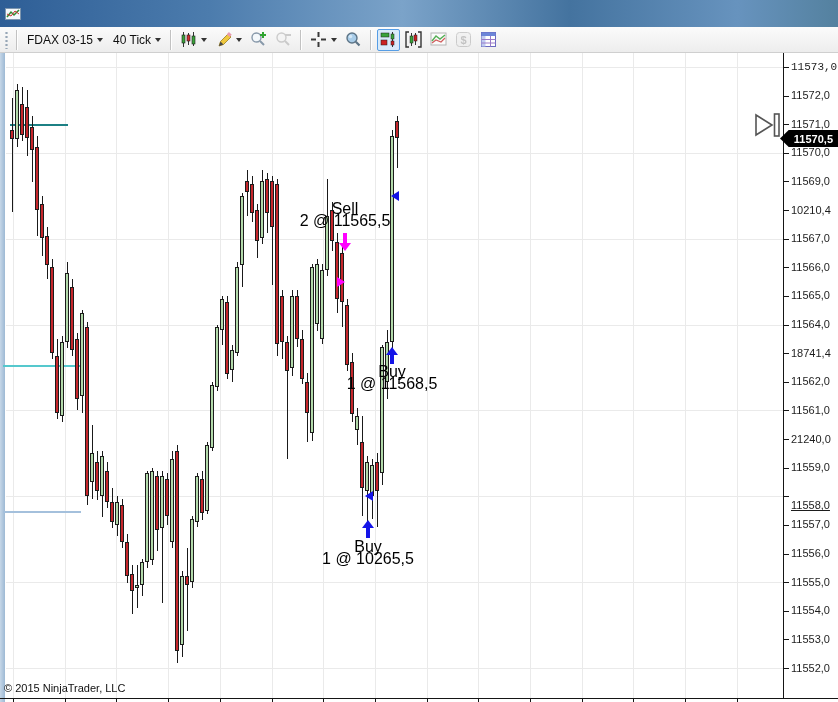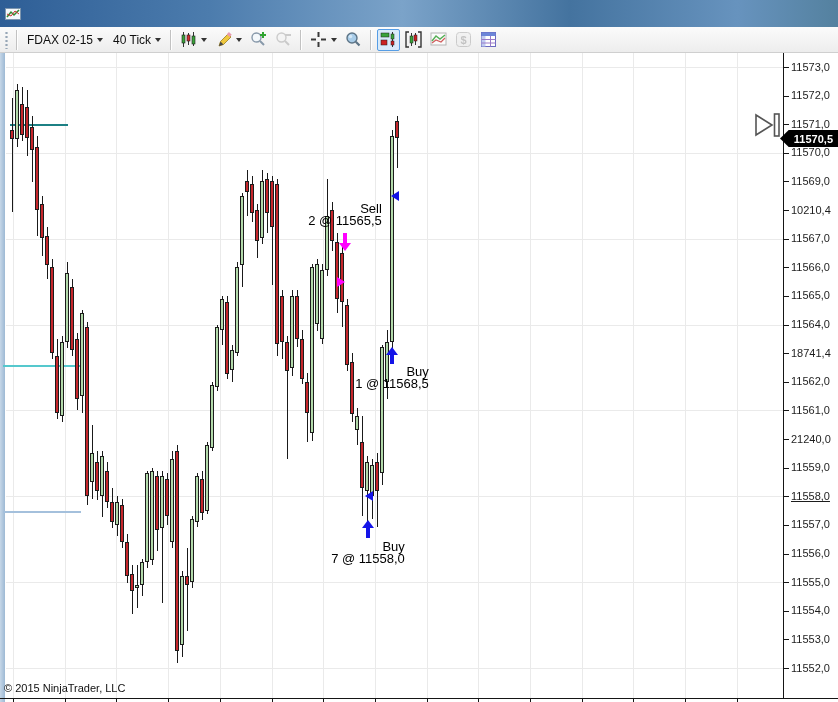--- a/index.html
+++ b/index.html
@@ -40,21 +40,21 @@
   .btick{position:absolute;top:646px;width:1px;height:3px;background:#151515}
   .axis-label{position:absolute;left:791px;font-size:11px;color:#1d1d1d}
   .support{position:absolute}
   .wick{position:absolute;width:1px;background:#1a1a1a}
   .cbody{position:absolute;width:4px;box-sizing:border-box;border:1px solid #1c1c1c}
   .badge{position:absolute;left:780px;width:58px;height:17px;background:#000;color:#fff;
     font-size:11px;font-weight:bold;display:flex;align-items:center;justify-content:flex-end;
     padding-right:5px;box-sizing:border-box;
     clip-path:polygon(0 50%,15% 0,100% 0,100% 100%,15% 100%)}
   .copyright{position:absolute;left:4px;top:629px;font-size:11px;color:#101010}
-  .marker-label{position:absolute;font-size:13px;color:#000;text-align:right;
+  .marker-label{position:absolute;font-size:16px;color:#000;text-align:center;
     transform:translateX(-50%);line-height:12px;white-space:nowrap}
   .marker-arrow{position:absolute}
   .entry-arrow{position:absolute;width:0;height:0}
   .replay{position:absolute;left:753px;top:58px}
 </style>
 </head>
 <body>
 
 <div class="titlebar">
   <svg class="app-icon" width="16" height="16" viewBox="0 0 16 16">
@@ -62,21 +62,21 @@
     <polyline points="2,11 6,6 9,9 14,4" fill="none" stroke="#2e8b2e" stroke-width="1.5"></polyline>
     <polyline points="2,8 6,10 10,5 14,8" fill="none" stroke="#cc3333" stroke-width="1"></polyline>
   </svg>
 </div>
 
 <div class="toolbar">
   <div class="grip"></div>
   <div class="sep"></div>
 
   <div class="tb-drop">
-    <span>FDAX 02-15</span>
+    <span>FDAX 03-15</span>
     <i class="dd"></i>
   </div>
   <div class="tb-drop">
     <span>40 Tick</span>
     <i class="dd"></i>
   </div>
 
   <div class="sep"></div>
 
   <button class="tb-btn">
@@ -405,33 +405,33 @@
         <div>Buy</div>
         <div>1 @ 11568,5</div>
       </div>
       <div class="entry-arrow" style="top: 438px; left: 365px; border-top: 5px solid transparent; border-bottom: 5px solid transparent; border-right: 8px solid rgb(20, 20, 232);"></div>
       <div class="marker-arrow" style="left: 362px; top: 467px;">
         <div style="width: 0px; height: 0px; border-left: 6px solid transparent; border-right: 6px solid transparent; margin: 0px auto; border-bottom: 8px solid rgb(20, 20, 232);"></div>
         <div style="width: 4px; margin: 0px auto; background: rgb(20, 20, 232); height: 10px;"></div>
       </div>
       <div class="marker-label" style="left: 368px; top: 488px;">
         <div>Buy</div>
-        <div>7 @ 11558,0</div>
+        <div>1 @ 10265,5</div>
       </div>
     </div>
 
   <svg class="replay" width="30" height="30" viewBox="0 0 30 30">
     <polygon points="3,4 19,14 3,24" fill="#ffffff" stroke="#555" stroke-width="1.6"></polygon>
     <rect x="21.5" y="3" width="4.5" height="22" fill="#ffffff" stroke="#555" stroke-width="1.6"></rect>
   </svg>
 
   <div class="axis-line"></div>
   <div id="axis-layer">
       <div class="tick" style="top: 14px;"></div>
-      <div class="axis-label" style="top: 8px;">11573,0</div>
+      <div class="axis-label" style="top: 8px; font-family: Liberation Mono, monospace;">11573,0</div>
       <div class="tick" style="top: 43px;"></div>
       <div class="axis-label" style="top: 36px;">11572,0</div>
       <div class="tick" style="top: 71px;"></div>
       <div class="axis-label" style="top: 65px;">11571,0</div>
       <div class="tick" style="top: 100px;"></div>
       <div class="axis-label" style="top: 93px;">11570,0</div>
       <div class="tick" style="top: 128px;"></div>
       <div class="axis-label" style="top: 122px;">11569,0</div>
       <div class="tick" style="top: 157px;"></div>
       <div class="axis-label" style="top: 151px;">10210,4</div>
@@ -447,21 +447,21 @@
       <div class="axis-label" style="top: 294px;">18741,4</div>
       <div class="tick" style="top: 329px;"></div>
       <div class="axis-label" style="top: 322px;">11562,0</div>
       <div class="tick" style="top: 357px;"></div>
       <div class="axis-label" style="top: 351px;">11561,0</div>
       <div class="tick" style="top: 386px;"></div>
       <div class="axis-label" style="top: 380px;">21240,0</div>
       <div class="tick" style="top: 415px;"></div>
       <div class="axis-label" style="top: 408px;">11559,0</div>
       <div class="tick" style="top: 443px;"></div>
-      <div class="axis-label" style="top: 437px; text-decoration: underline;">11558,0</div>
+      <div class="axis-label" style="top: 446px; text-decoration: underline;">11558,0</div>
       <div class="tick" style="top: 472px;"></div>
       <div class="axis-label" style="top: 465px;">11557,0</div>
       <div class="tick" style="top: 501px;"></div>
       <div class="axis-label" style="top: 494px;">11556,0</div>
       <div class="tick" style="top: 529px;"></div>
       <div class="axis-label" style="top: 523px;">11555,0</div>
       <div class="tick" style="top: 558px;"></div>
       <div class="axis-label" style="top: 551px;">11554,0</div>
       <div class="tick" style="top: 586px;"></div>
       <div class="axis-label" style="top: 580px; text-align: center;">11553,0</div>

